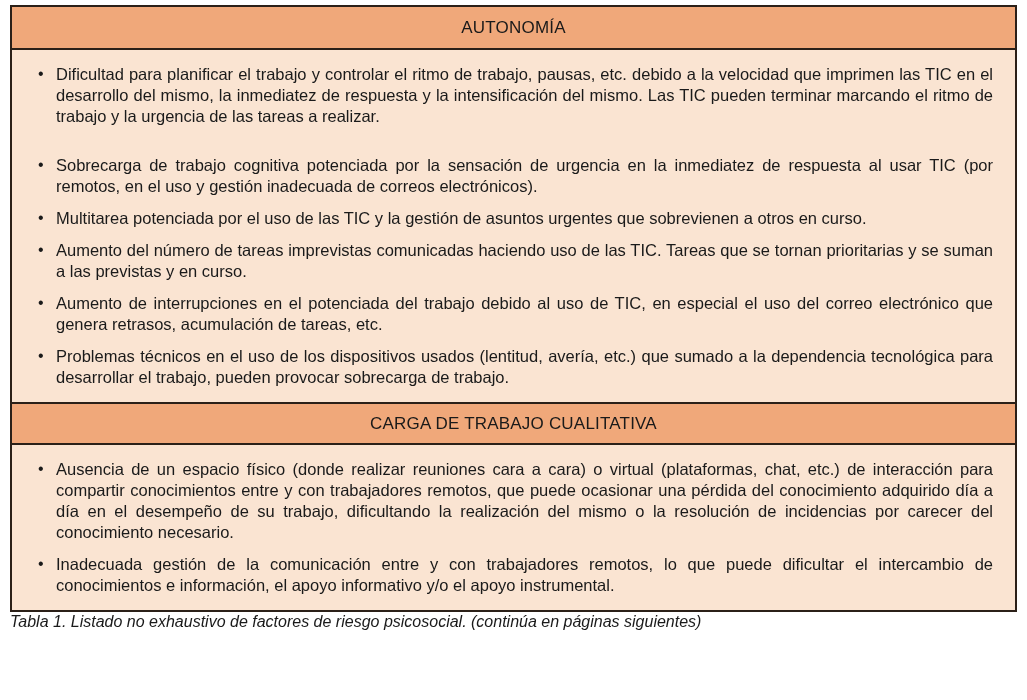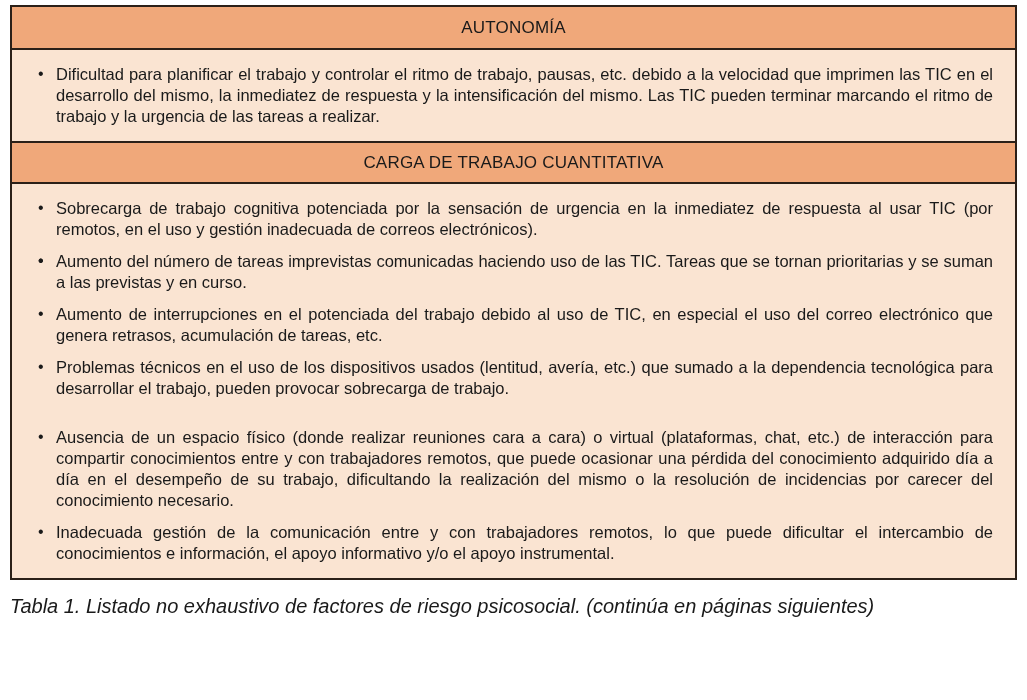--- a/index.html
+++ b/index.html
@@ -51,22 +51,21 @@
     -webkit-hyphens:auto;
   }
   .list-item + .list-item{margin-top:11px;}
   .bullet{
     position:absolute;
     left:4px;top:-1px;
     font-size:16px;
     line-height:21px;
   }
   .caption{
-    margin-top:16px;
-    font-size:20px;
+    font-size:16px;
     font-style:italic;
     line-height:20px;
     padding-left:0;
   }
 </style>
 </head>
 <body>
 
 <div class="page">
   <div class="risk-table">
@@ -74,49 +73,50 @@
     <div class="section-header">AUTONOMÍA</div>
     <ul class="section-list">
   <li class="list-item">
     <span class="bullet">•</span>
     <span class="item-text">Dificultad para planificar el trabajo y controlar el ritmo de trabajo, pausas, etc. debido a la velocidad que imprimen las TIC en el desarrollo del mismo, la inmediatez de respuesta y la intensificación del mismo. Las TIC pueden terminar marcando el ritmo de trabajo y la urgencia de las tareas a realizar.</span>
   </li>
 </ul>
   </section>
 
   <section class="section">
-    <div class="section-header">CARGA DE TRABAJO CUANTITATIVA</div>
     <ul class="section-list">
   <li class="list-item">
     <span class="bullet">•</span>
     <span class="item-text">Sobrecarga de trabajo cognitiva potenciada por la sensación de urgencia en la inmediatez de respuesta al usar TIC (por remotos, en el uso y gestión inadecuada de correos electrónicos).</span>
   </li>
 
   <li class="list-item">
     <span class="bullet">•</span>
+    <span class="item-text">Multitarea potenciada por el uso de las TIC y la gestión de asuntos urgentes que sobrevienen a otros en curso.</span>
   </li>
 
   <li class="list-item">
     <span class="bullet">•</span>
     <span class="item-text">Aumento del número de tareas imprevistas comunicadas haciendo uso de las TIC. Tareas que se tornan prioritarias y se suman a las previstas y en curso.</span>
   </li>
 
   <li class="list-item">
     <span class="bullet">•</span>
     <span class="item-text">Aumento de interrupciones en el potenciada del trabajo debido al uso de TIC, en especial el uso del correo electrónico que genera retrasos, acumulación de tareas, etc.</span>
   </li>
 
   <li class="list-item">
     <span class="bullet">•</span>
     <span class="item-text">Problemas técnicos en el uso de los dispositivos usados (lentitud, avería, etc.) que sumado a la dependencia tecnológica para desarrollar el trabajo, pueden provocar sobrecarga de trabajo.</span>
   </li>
 </ul>
   </section>
 
   <section class="section">
+    <div class="section-header">CARGA DE TRABAJO CUALITATIVA</div>
     <ul class="section-list">
   <li class="list-item">
     <span class="bullet">•</span>
     <span class="item-text">Ausencia de un espacio físico (donde realizar reuniones cara a cara) o virtual (plataformas, chat, etc.) de interacción para compartir conocimientos entre y con trabajadores remotos, que puede ocasionar una pérdida del conocimiento adquirido día a día en el desempeño de su trabajo, dificultando la realización del mismo o la resolución de incidencias por carecer del conocimiento necesario.</span>
   </li>
 
   <li class="list-item">
     <span class="bullet">•</span>
     <span class="item-text">Inadecuada gestión de la comunicación entre y con trabajadores remotos, lo que puede dificultar el intercambio de conocimientos e información, el apoyo informativo y/o el apoyo instrumental.</span>
   </li>

